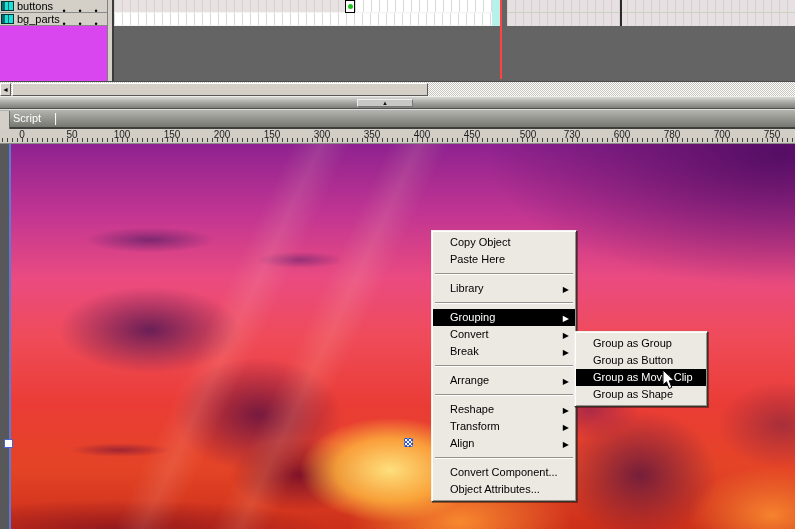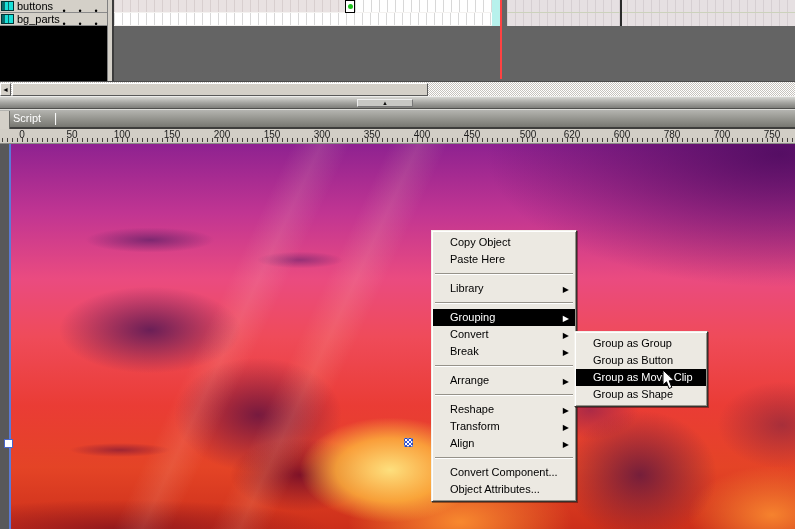--- a/index.html
+++ b/index.html
@@ -1,21 +1,21 @@
 <!DOCTYPE html>
 <html><head>
 <meta charset="utf-8">
 <style>
   html,body{margin:0;padding:0;}
   #app{position:relative;width:795px;height:529px;overflow:hidden;
        font-family:"Liberation Sans",sans-serif;background:#646464;-webkit-font-smoothing:none;}
 
   
   #timeline{position:absolute;left:0;top:0;width:795px;height:81px;background:#646464;}
-  #layer-list{position:absolute;left:0;top:0;width:107px;height:81px;background:#000000;border-right:1px solid #808080;}
+  #layer-list{position:absolute;left:0;top:0;width:107px;height:81px;background:#d946ef;border-right:1px solid #808080;}
   .layer-row{position:relative;height:12px;border-bottom:1px solid #8a8a8a;background:#d4d0c8;}
   .layer-icon{position:absolute;left:1px;top:1px;width:13px;height:10px;background:
       linear-gradient(90deg,#0a6a6a 0 3px,#19e0d8 3px 6px,#0a6a6a 6px 7px,#19e0d8 7px 11px,#0a6a6a 11px);
       border:1px solid #033;box-sizing:border-box;}
   .layer-name{position:absolute;left:17px;top:0;font-size:11px;line-height:12px;color:#000;}
   .layer-dots{position:absolute;left:56px;top:0;width:48px;}
   .layer-dot{display:inline-block;width:16px;text-align:center;font-size:9px;line-height:12px;color:#000;}
   #layer-divider{position:absolute;left:108px;top:0;width:6px;height:81px;background:#d4d0c8;border-right:2px solid #3c3c3c;box-sizing:border-box;}
 
   #frames{position:absolute;left:114px;top:0;right:0;height:26px;}
@@ -167,21 +167,21 @@
       <span class="ruler-num" style="left: 72px;">50</span>
       <span class="ruler-num" style="left: 122px;">100</span>
       <span class="ruler-num" style="left: 172px;">150</span>
       <span class="ruler-num" style="left: 222px;">200</span>
       <span class="ruler-num" style="left: 272px;">150</span>
       <span class="ruler-num" style="left: 322px;">300</span>
       <span class="ruler-num" style="left: 372px;">350</span>
       <span class="ruler-num" style="left: 422px;">400</span>
       <span class="ruler-num" style="left: 472px;">450</span>
       <span class="ruler-num" style="left: 522px; padding-left: 12px;">500</span>
-      <span class="ruler-num" style="left: 572px;">620</span>
+      <span class="ruler-num" style="left: 572px;">730</span>
       <span class="ruler-num" style="left: 622px;">600</span>
       <span class="ruler-num" style="left: 672px;">780</span>
       <span class="ruler-num" style="left: 722px;">700</span>
       <span class="ruler-num" style="left: 772px;">750</span>
     </div>
 
   <div id="stage">
     <div id="pasteboard-strip"></div>
     <div id="stage-edge-line" style="background: rgb(91, 121, 216);"></div>
     <div id="selection-handle"></div>

